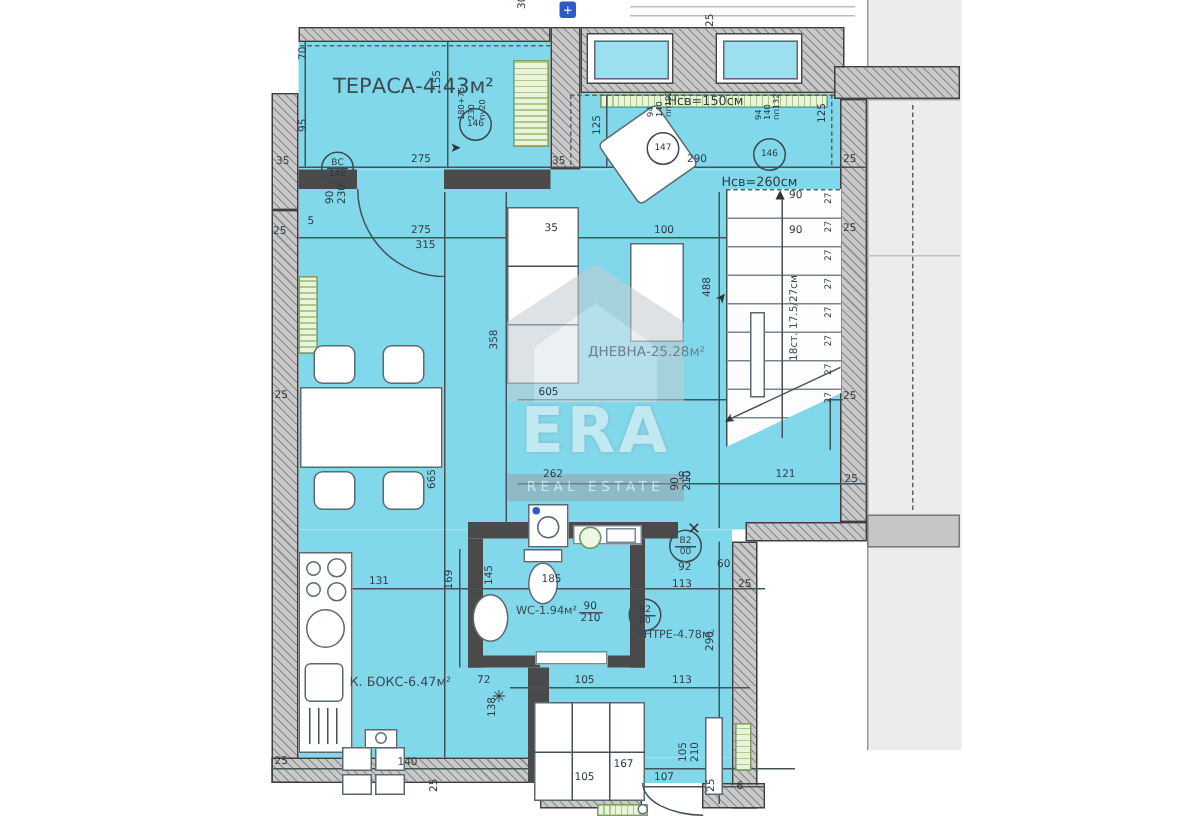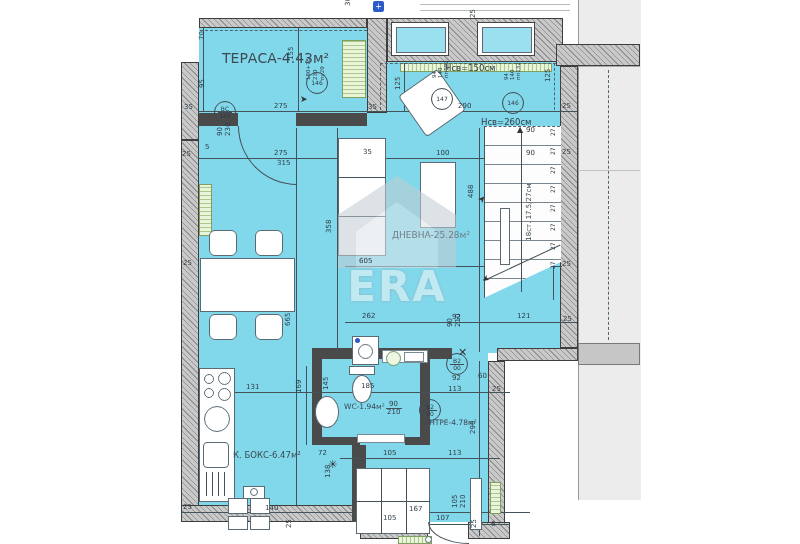--- a/index.html
+++ b/index.html
@@ -191,20 +191,21 @@
   <div class="glyph" style="left:458px;top:346px;font-size:11px;">✕</div>
   <div class="glyph" style="left:328px;top:458px;font-size:11px;">✳</div>
   <div class="glyph" style="left:300px;top:94px;font-size:9px;">➤</div>
   <div class="glyph" style="left:478px;top:194px;font-size:9px;transform:rotate(-50deg);">➤</div>
   <div class="glyph" style="left:482px;top:274px;font-size:9px;transform:rotate(150deg);">➤</div>
 
   <div id="wm">
     <div class="roof"></div>
     <div class="roof-in"></div>
     <div class="era">ERA</div>
+    <div class="band">REAL ESTATE</div>
   </div>
 
   <span class="rlabel" style="left:222px;top:50px;font-size:14px;">ТЕРАСА-4.43м²</span>
   <span class="rlabel" style="left:368px;top:230px;font-size:9px;color:#6e7e88;margin-left:24px;">ДНЕВНА-25.28м²</span>
   <span class="rlabel" style="left:344px;top:402px;font-size:7.5px;">WC-1.94м²</span>
   <span class="rlabel" style="left:424px;top:418px;font-size:7.5px;">АНТРЕ-4.78м²</span>
   <span class="rlabel" style="left:233px;top:450px;font-size:8.5px;">К. БОКС-6.47м²</span>
   <span class="rlabel" style="left:445px;top:63px;font-size:8.5px;color:#2e3b44;">Нсв=150см</span>
   <span class="rlabel" style="left:481px;top:117px;font-size:8.5px;color:#2e3b44;">Нсв=260см</span>
   <span class="rlabel" style="left:494px;top:208px;font-size:7px;transform:rotate(-90deg);transform-origin:center;width:70px;text-align:center;">18ст. 17.5/27см</span>

